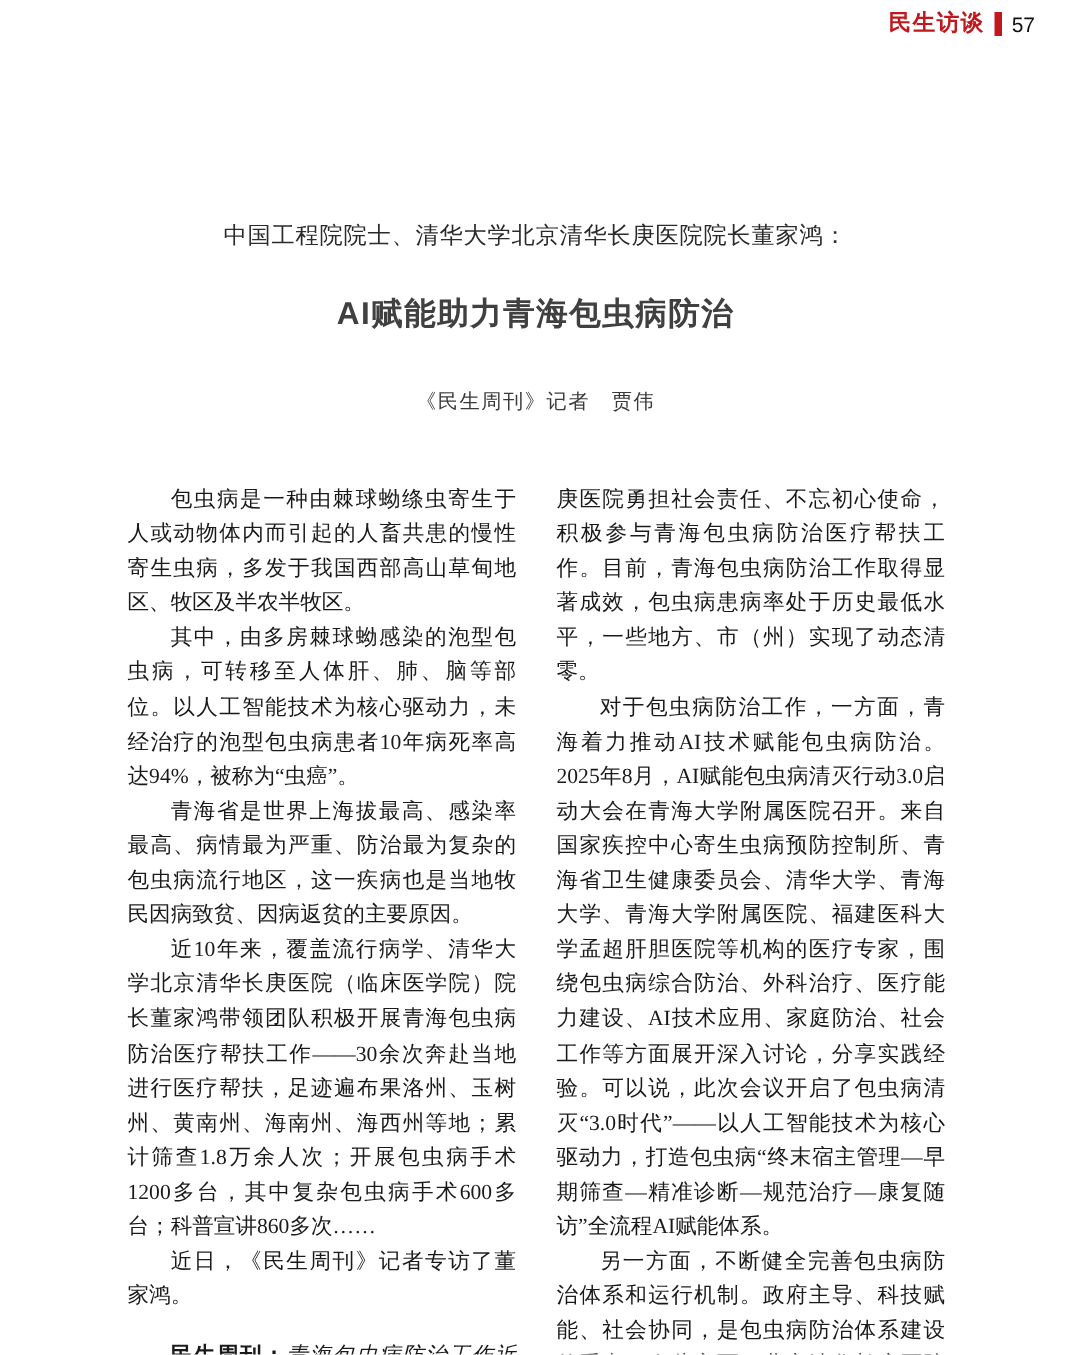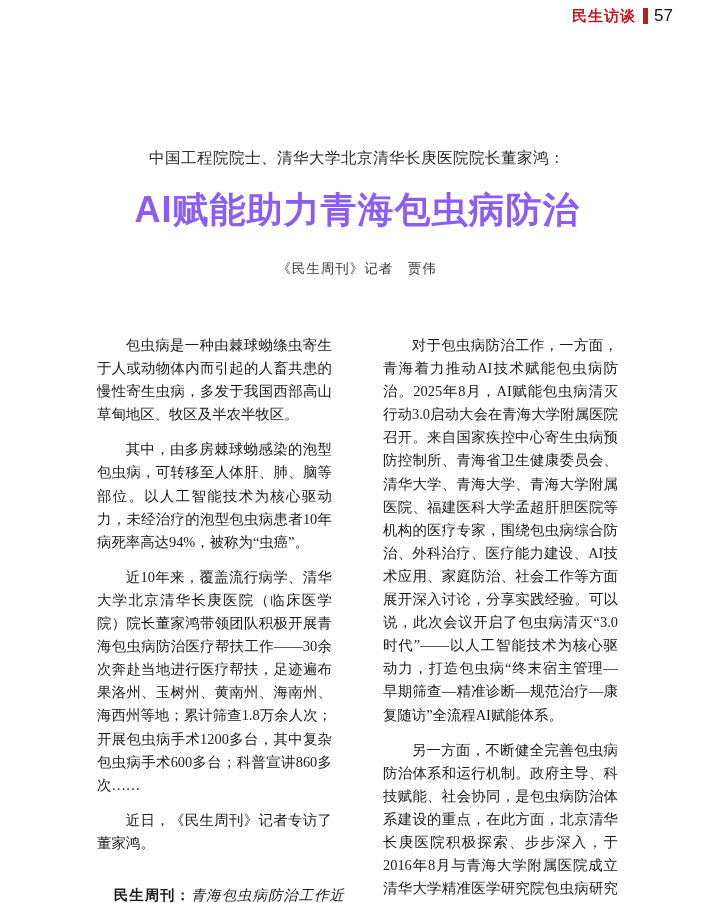--- a/index.html
+++ b/index.html
@@ -19,21 +19,21 @@
     width: 714px;
     height: 903px;
     position: relative;
     box-sizing: border-box;
   }
 
   
   .runhead {
     position: absolute;
     top: 5px;
-    right: 41px;
+    right: 24px;
     display: flex;
     align-items: center;
     gap: 0px;
     height: 22px;
   }
   .runhead-label {
     font-family: "Liberation Sans", "DejaVu Sans", sans-serif;
     font-weight: bold;
     font-size: 15px;
     letter-spacing: 1px;
@@ -41,21 +41,21 @@
     line-height: 22px;
   }
   .runhead-bar {
     width: 5px;
     height: 16px;
     background: #c0181d;
     margin: 0 6px 0 7px;
   }
   .runhead-page {
     font-family: "Liberation Sans", "DejaVu Sans", sans-serif;
-    font-size: 17px;
+    font-size: 14px;
     color: #111111;
     line-height: 22px;
   }
 
   
   .titleblock {
     position: absolute;
     top: 146px;
     left: 0;
     width: 714px;
@@ -65,23 +65,23 @@
     font-family: "Liberation Sans", "DejaVu Sans", sans-serif;
     font-size: 15.5px;
     color: #2b2b2b;
     letter-spacing: 0.5px;
     margin: 0;
     line-height: 24px;
   }
   .headline {
     font-family: "Liberation Sans", "DejaVu Sans", sans-serif;
     font-weight: bold;
-    font-size: 36px;
+    font-size: 21px;
     letter-spacing: 1px;
-    color: #8b5cf6;
+    color: #404040;
     margin: 20px 0 16px 0;
     line-height: 40px;
   }
   .byline {
     font-family: Liberation Mono, monospace;
     font-size: 13.5px;
     color: #3a3a3a;
     margin: 30px 0 0 0;
     letter-spacing: 1px;
     line-height: 20px;
@@ -93,21 +93,21 @@
     top: 322px;
     left: 85px;
     width: 546px;
     display: flex;
     gap: 27px;
   }
   .col {
     width: 259px;
   }
   p.para {
-    margin: 12px;
+    margin: 0;
     font-size: 14.4px;
     line-height: 23.1px;
     text-align: justify;
     text-justify: inter-ideograph;
     text-indent: 2em;
     color: #1a1a1a;
     letter-spacing: 0px;
   }
   p.para.noindent {
     text-indent: 0;
@@ -147,29 +147,31 @@
     <p class="kicker">中国工程院院士、清华大学北京清华长庚医院院长董家鸿：</p>
     <h1 class="headline">AI赋能助力青海包虫病防治</h1>
     <p class="byline">《民生周刊》记者　贾伟</p>
   </div>
 
   <div class="columns">
 
     <div class="col">
       <p class="para">包虫病是一种由棘球蚴绦虫寄生于人或动物体内而引起的人畜共患的慢性寄生虫病，多发于我国西部高山草甸地区、牧区及半农半牧区。</p>
       <p class="para">其中，由多房棘球蚴感染的泡型包虫病，可转移至人体肝、肺、脑等部位。以人工智能技术为核心驱动力，未经治疗的泡型包虫病患者10年病死率高达94%，被称为“虫癌”。</p>
+      <p class="para">青海省是世界上海拔最高、感染率最高、病情最为严重、防治最为复杂的包虫病流行地区，这一疾病也是当地牧民因病致贫、因病返贫的主要原因。</p>
       <p class="para">近10年来，覆盖流行病学、清华大学北京清华长庚医院（临床医学院）院长董家鸿带领团队积极开展青海包虫病防治医疗帮扶工作——30余次奔赴当地进行医疗帮扶，足迹遍布果洛州、玉树州、黄南州、海南州、海西州等地；累计筛查1.8万余人次；开展包虫病手术1200多台，其中复杂包虫病手术600多台；科普宣讲860多次……</p>
       <p class="para">近日，《民生周刊》记者专访了董家鸿。</p>
 
       <div class="spacer-q"></div>
 
       <p class="qa"><span class="q-label">民生周刊：</span><span class="q-body">青海包虫病防治工作近年来取得了哪些成效？</span></p>
 
     </div>
 
     <div class="col">
+      <p class="para noindent">庚医院勇担社会责任、不忘初心使命，积极参与青海包虫病防治医疗帮扶工作。目前，青海包虫病防治工作取得显著成效，包虫病患病率处于历史最低水平，一些地方、市（州）实现了动态清零。</p>
       <p class="para">对于包虫病防治工作，一方面，青海着力推动AI技术赋能包虫病防治。2025年8月，AI赋能包虫病清灭行动3.0启动大会在青海大学附属医院召开。来自国家疾控中心寄生虫病预防控制所、青海省卫生健康委员会、清华大学、青海大学、青海大学附属医院、福建医科大学孟超肝胆医院等机构的医疗专家，围绕包虫病综合防治、外科治疗、医疗能力建设、AI技术应用、家庭防治、社会工作等方面展开深入讨论，分享实践经验。可以说，此次会议开启了包虫病清灭“3.0时代”——以人工智能技术为核心驱动力，打造包虫病“终末宿主管理—早期筛查—精准诊断—规范治疗—康复随访”全流程AI赋能体系。</p>
       <p class="para">另一方面，不断健全完善包虫病防治体系和运行机制。政府主导、科技赋能、社会协同，是包虫病防治体系建设的重点，在此方面，北京清华长庚医院积极探索、步步深入，于2016年8月与青海大学附属医院成立清华大学精准医学研究院包虫病研究中心，依托大学科研实力，构建从科研到临床、覆盖流行病学、疾病预防、早期筛查、药物与</p>
     </div>
 
   </div>
 
 </div>
 
 </body></html>

